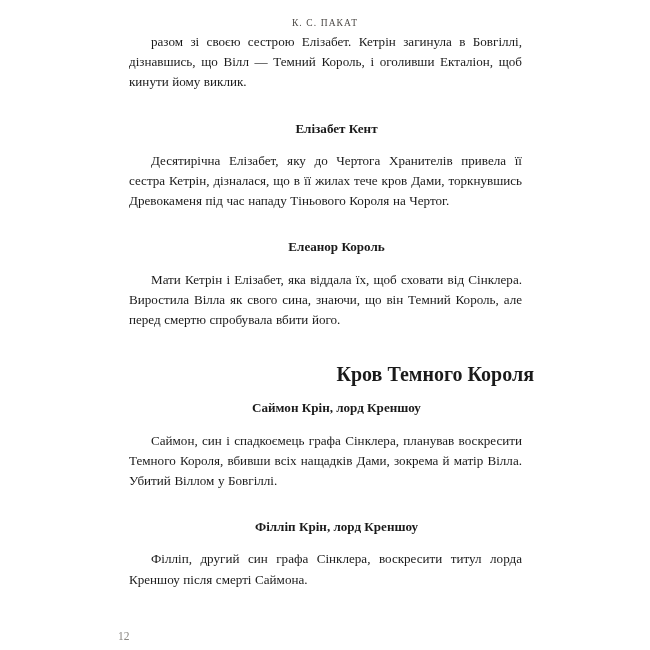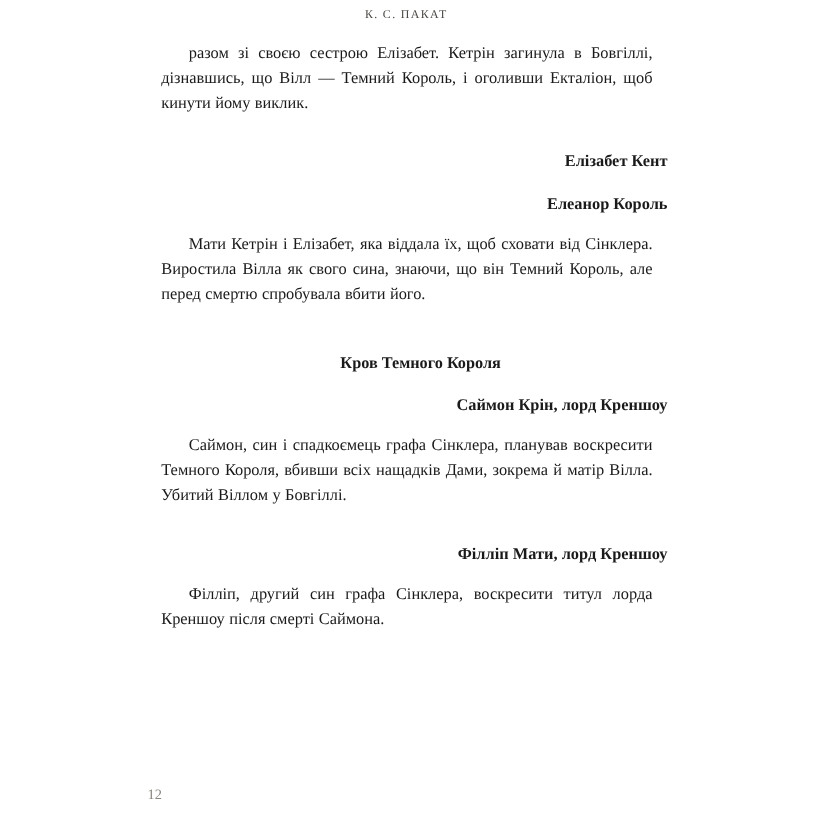--- a/index.html
+++ b/index.html
@@ -11,21 +11,21 @@
     position: relative;
     width: 650px;
     height: 650px;
     background: #ffffff;
     overflow: hidden;
     font-family: "Liberation Serif", "DejaVu Serif", serif;
     color: #1a1a1a;
   }
   .running-head {
     position: absolute;
-    top: 7px;
+    top: 18px;
     left: 0;
     width: 650px;
     text-align: center;
     font-size: 9.5px;
     letter-spacing: 1.1px;
     color: #4a4744;
     font-family: "Liberation Serif", "DejaVu Serif", serif;
   }
   .text-block {
     position: absolute;
@@ -41,29 +41,29 @@
     text-indent: 22px;
     hyphens: manual;
     word-spacing: 0.02em;
   }
   h3.sub-head {
     margin: 0;
     font-size: 13.1px;
     line-height: 20.2px;
     font-weight: bold;
     text-indent: 22px;
-    text-align: right;
+    text-align: center;
   }
   h2.sect-head {
     margin: 0;
-    font-size: 13px;
+    font-size: 20px;
     line-height: 20.2px;
     font-weight: bold;
     text-indent: 22px;
-    text-align: center;
+    text-align: right;
   }
   .gap-small { height: 14px; }
   .gap-section { height: 22px; }
   .page-number {
     position: absolute;
     left: 118px;
     top: 630px;
     font-size: 11.5px;
     color: #8a8782;
     font-family: "Liberation Serif", "DejaVu Serif", serif;
@@ -76,38 +76,39 @@
 
   <div class="running-head">К. С. ПАКАТ</div>
 
   <div class="text-block">
 
     <p class="body-par">разом зі своєю сестрою Елізабет. Кетрін загинула в Бовгіллі, дізнавшись, що Вілл — Темний Король, і оголивши Екталіон, щоб кинути йому виклик.</p>
 
     <div class="gap-small"></div>
 
     <h3 class="sub-head">Елізабет Кент</h3>
+    <p class="body-par">Десятирічна Елізабет, яку до Чертога Хранителів привела її сестра Кетрін, дізналася, що в її жилах тече кров Дами, торкнувшись Древокаменя під час нападу Тіньового Короля на Чертог.</p>
 
     <div class="gap-small"></div>
 
     <h3 class="sub-head">Елеанор Король</h3>
     <p class="body-par">Мати Кетрін і Елізабет, яка віддала їх, щоб сховати від Сінклера. Виростила Вілла як свого сина, знаючи, що він Темний Король, але перед смертю спробувала вбити його.</p>
 
     <div class="gap-section"></div>
 
     <h2 class="sect-head">Кров Темного Короля</h2>
 
 
     <div class="gap-small"></div>
 
     <h3 class="sub-head">Саймон Крін, лорд Креншоу</h3>
     <p class="body-par">Саймон, син і спадкоємець графа Сінклера, планував воскресити Темного Короля, вбивши всіх нащадків Дами, зокрема й матір Вілла. Убитий Віллом у Бовгіллі.</p>
 
     <div class="gap-small"></div>
 
-    <h3 class="sub-head">Філліп Мати, лорд Креншоу</h3>
+    <h3 class="sub-head">Філліп Крін, лорд Креншоу</h3>
     <p class="body-par">Філліп, другий син графа Сінклера, воскресити титул лорда Креншоу після смерті Саймона.</p>
 
   </div>
 
   <div class="page-number">12</div>
 
 </div>
 
 </body></html>

